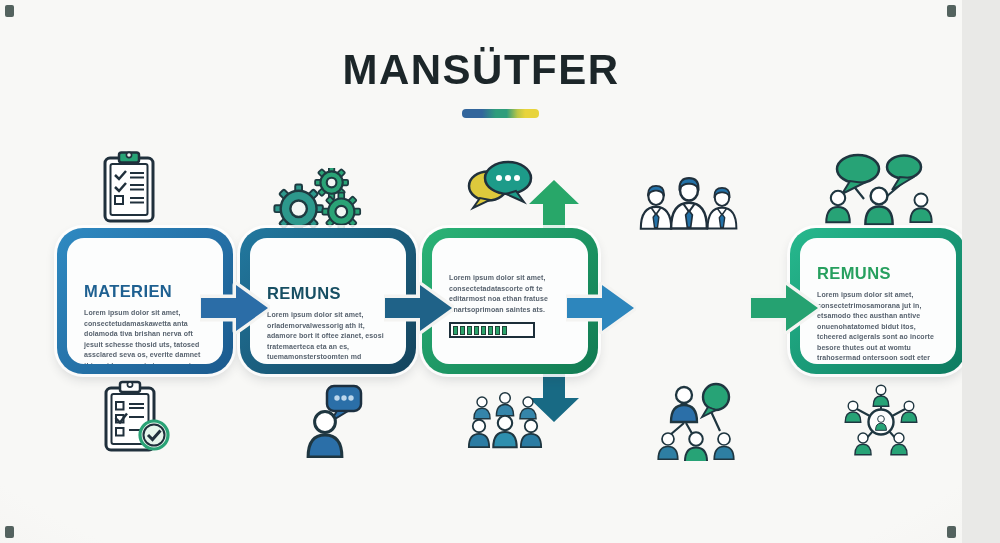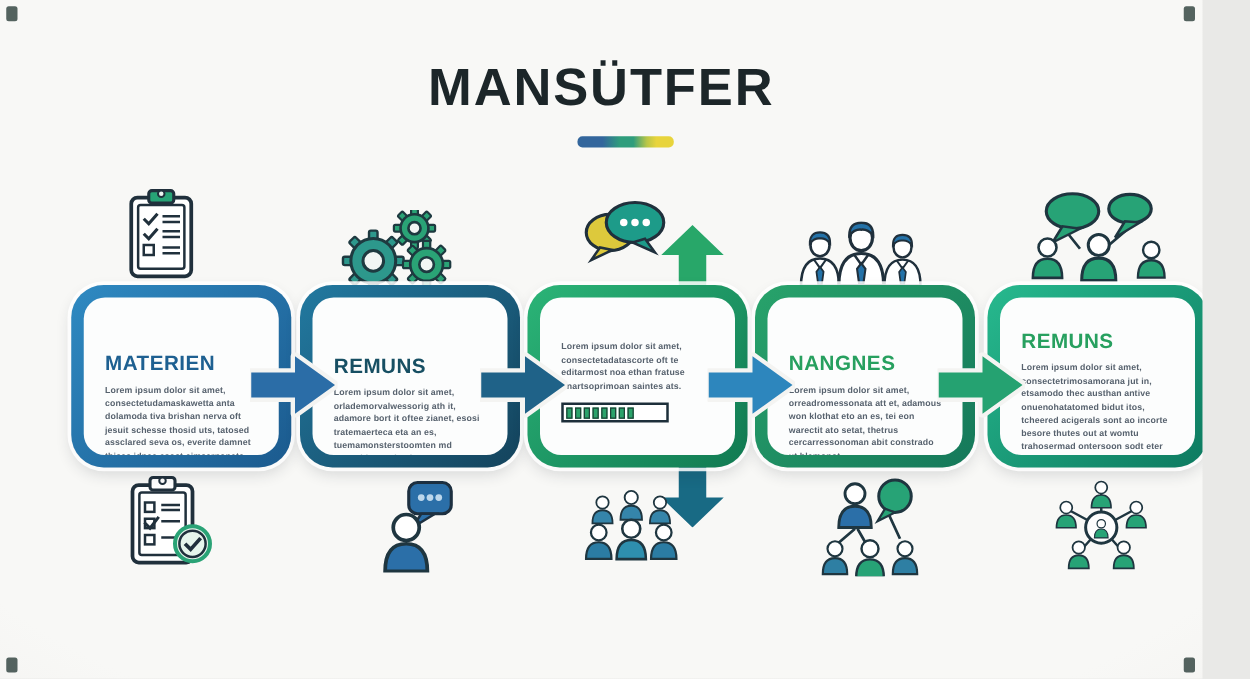--- a/index.html
+++ b/index.html
@@ -180,26 +180,20 @@
           <span class="pb-seg"></span>
           <span class="pb-seg"></span>
           <span class="pb-seg"></span>
           <span class="pb-seg"></span>
           <span class="pb-seg"></span>
           <span class="pb-seg"></span>
         </div>
     </div>
   </div>
 
-  <div class="frame s4" style="left:604px">
-    <div class="frame-inner" style="padding-top:44px">
-      <div class="step-title t4">NANGNES</div>
-      <div class="step-body">Lorem ipsum dolor sit amet, orreadromessonata att et, adamous won klothat eto an es, tei eon warectit ato setat, thetrus cercarressonoman abit constrado ut blamonot.</div>
-    </div>
-  </div>
 
   <div class="frame s5" style="left:790px">
     <div class="frame-inner" style="padding-top:26px">
       <div class="step-title t5">REMUNS</div>
       <div class="step-body">Lorem ipsum dolor sit amet, consectetrimosamorana jut in, etsamodo thec austhan antive onuenohatatomed bidut itos, tcheered acigerals sont ao incorte besore thutes out at womtu trahosermad ontersoon sodt eter onstationang ik kittie wortebox.</div>
     </div>
   </div>
 
   <svg class="connector" style="left:200px" viewBox="0 0 70 52">
     <polygon points="1,16 36,16 36,3 68,26 36,49 36,36 1,36" fill="#2b6da7"></polygon>

